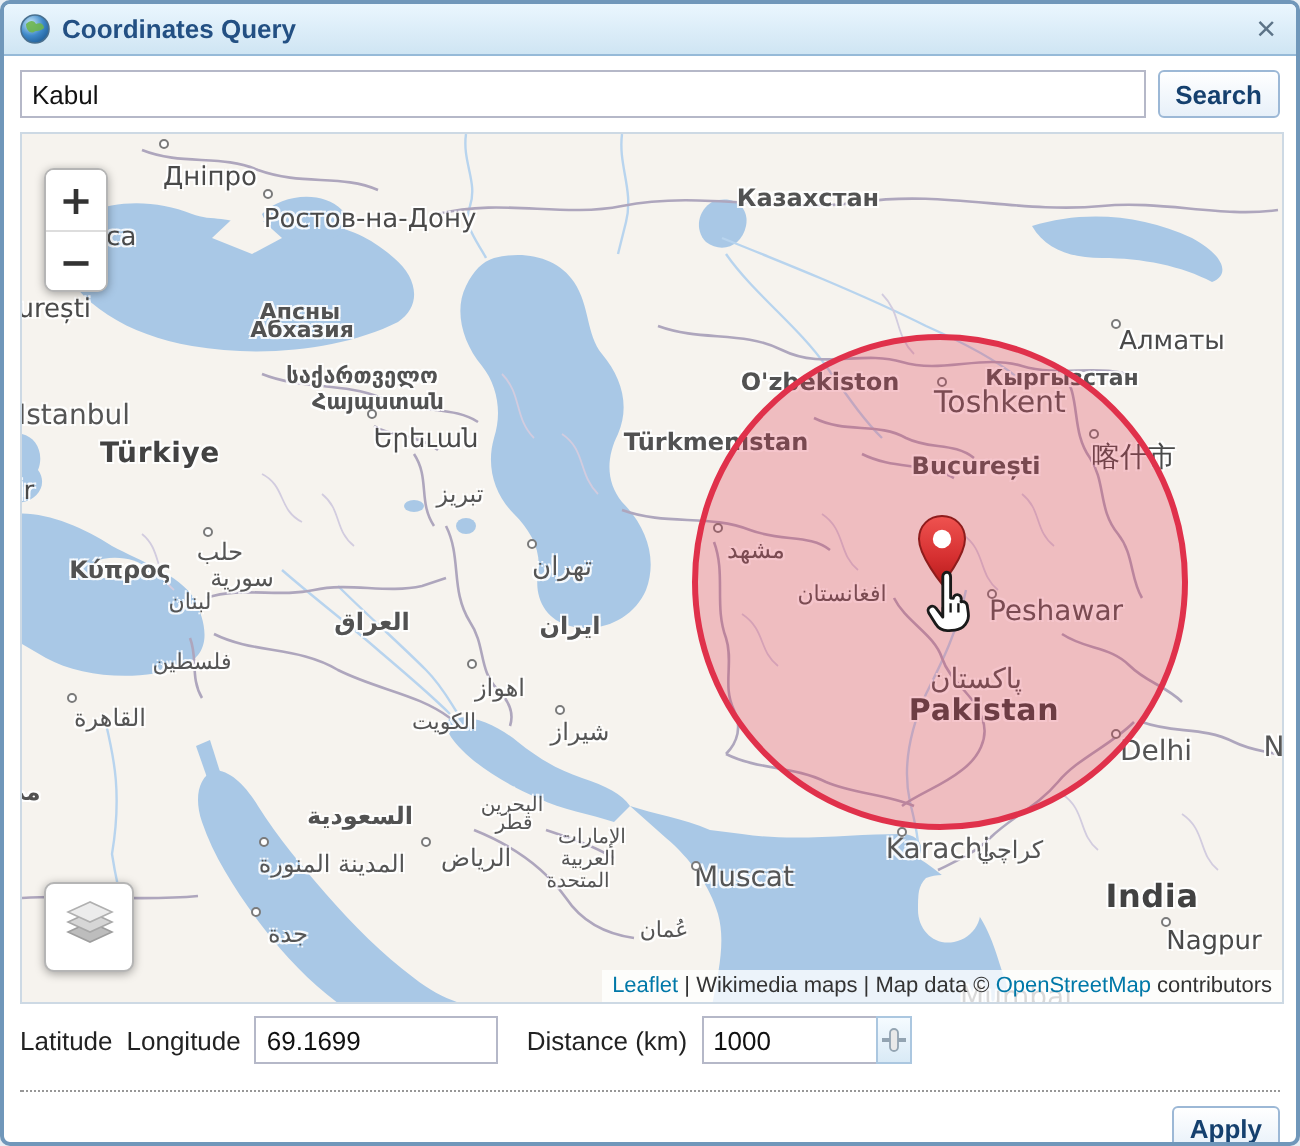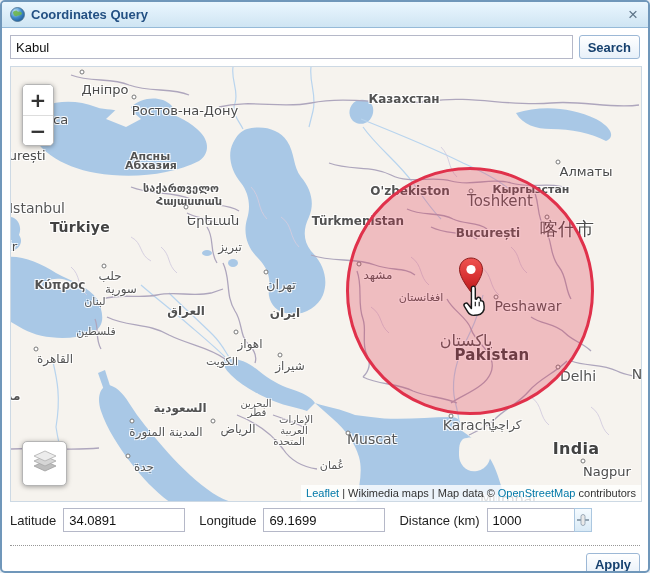--- a/index.html
+++ b/index.html
@@ -191,25 +191,25 @@
       <span class="mlabel lbl-town-sm" style="font-size: 10px; left: 278px; top: 374px;">المتحدة</span>
       <span class="mlabel lbl-town-sm" style="left: 321px; top: 398px;">عُمان</span>
       <span class="mlabel lbl-city-lg" style="left: 361px; top: 372px;">Muscat</span>
       <span class="mlabel lbl-region" style="font-size: 12px; left: 393px; top: 32px;">Казахстан</span>
       <span class="mlabel lbl-city" style="left: 575px; top: 104px;">Алматы</span>
       <span class="mlabel lbl-region" style="left: 520px; top: 122px;">Кыргызстан</span>
       <span class="mlabel lbl-region" style="font-size: 12px; left: 399px; top: 124px;">O'zbekiston</span>
       <span class="mlabel lbl-city-lg" style="font-size: 15px; left: 489px; top: 134px;">Toshkent</span>
       <span class="mlabel lbl-region" style="font-size: 12px; left: 347px; top: 154px;">Türkmenistan</span>
       <span class="mlabel lbl-region" style="font-size: 12px; left: 477px; top: 166px;">București</span>
-      <span class="mlabel lbl-city" style="font-size: 18px; left: 556px; top: 162px;">喀什市</span>
+      <span class="mlabel lbl-city" style="font-size: 14px; left: 556px; top: 162px;">喀什市</span>
       <span class="mlabel lbl-town" style="left: 367px; top: 208px;">مشهد</span>
       <span class="mlabel lbl-town-sm" style="left: 410px; top: 230px;">افغانستان</span>
       <span class="mlabel lbl-city-lg" style="left: 517px; top: 239px;">Peshawar</span>
-      <span class="mlabel lbl-town" style="font-size: 16px; left: 455px; top: 273px;">پاکستان</span>
+      <span class="mlabel lbl-town" style="font-size: 14px; left: 477px; top: 273px;">پاکستان</span>
       <span class="mlabel lbl-country" style="font-size: 15px; left: 481px; top: 288px;">Pakistan</span>
       <span class="mlabel lbl-city-lg" style="left: 567px; top: 309px;">Delhi</span>
       <span class="mlabel lbl-city-lg" style="left: 641px; top: 307px;">Nepal</span>
       <span class="mlabel lbl-city-lg" style="left: 458px; top: 358px;">Karachi</span>
       <span class="mlabel lbl-town" style="left: 494px; top: 358px;">كراچي</span>
       <span class="mlabel lbl-city-lg" style="left: 497px; top: 432px;">Mumbai</span>
       <span class="mlabel lbl-country" style="font-size: 16px; left: 565px; top: 381px;">India</span>
       <span class="mlabel lbl-city" style="left: 596px; top: 404px;">Nagpur</span>
       <span class="mdot" style="left: 71px; top: 5px;"></span>
       <span class="mdot" style="left: 123px; top: 30px;"></span>
@@ -269,21 +269,20 @@
       </span>
     </div>
 
     <div class="attrib">
       <a href="#">Leaflet</a><span> | Wikimedia maps | Map data © </span><a href="#">OpenStreetMap</a><span> contributors</span>
     </div>
   </div>
 
   <div class="form-row">
     <label>Latitude</label>
-    <input class="text-input lat-input" value="34.0891" style="">
     <label>Longitude</label>
     <input class="text-input lon-input" value="69.1699" style="">
     <label>Distance (km)</label>
     <input class="text-input dist-input" value="1000" style="">
     <button class="spin-btn">
       <svg width="14" height="14" viewBox="0 0 14 14">
         <rect x="1" y="6" width="12" height="2" fill="#93a4b2"></rect>
         <rect x="5" y="1.5" width="4" height="11" rx="2" fill="#e9e9e9" stroke="#93a4b2" stroke-width="0.9"></rect>
       </svg>
     </button>

